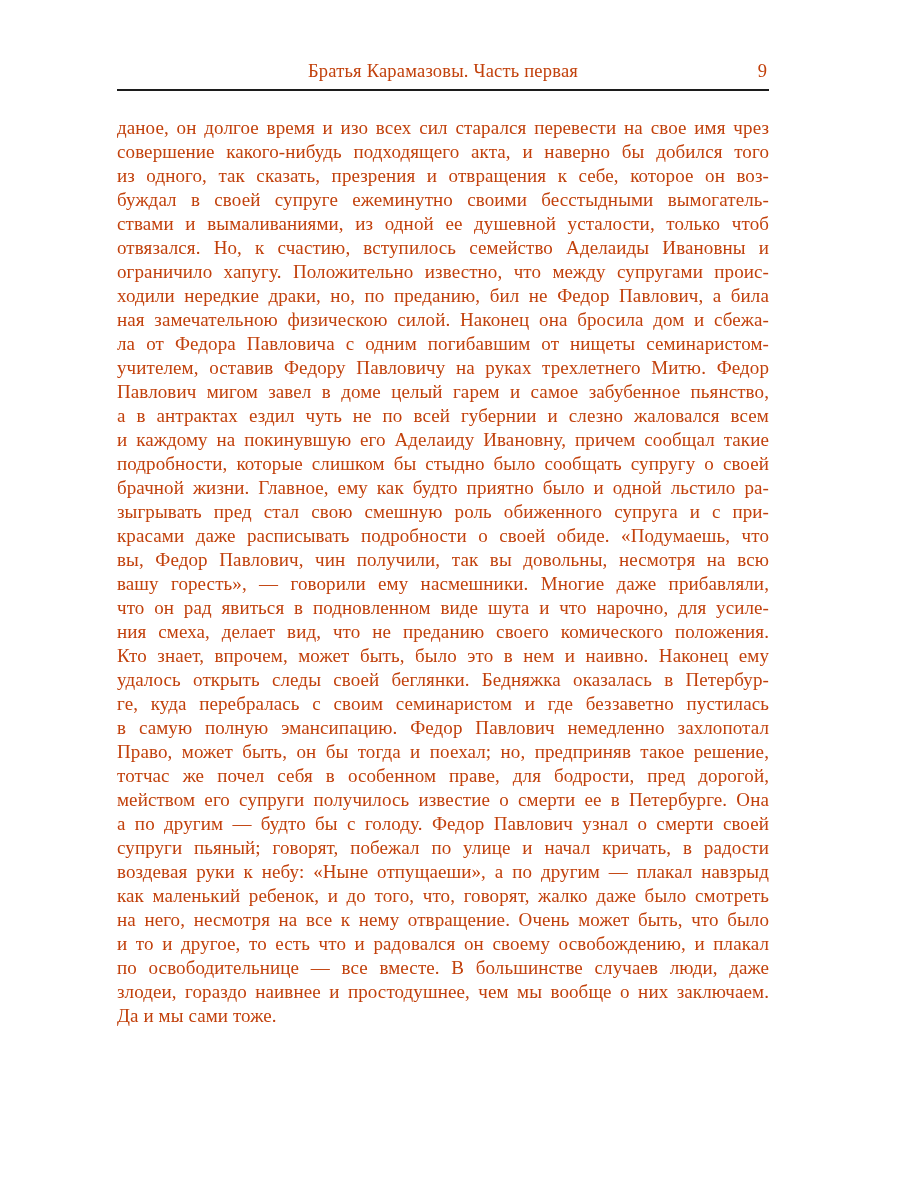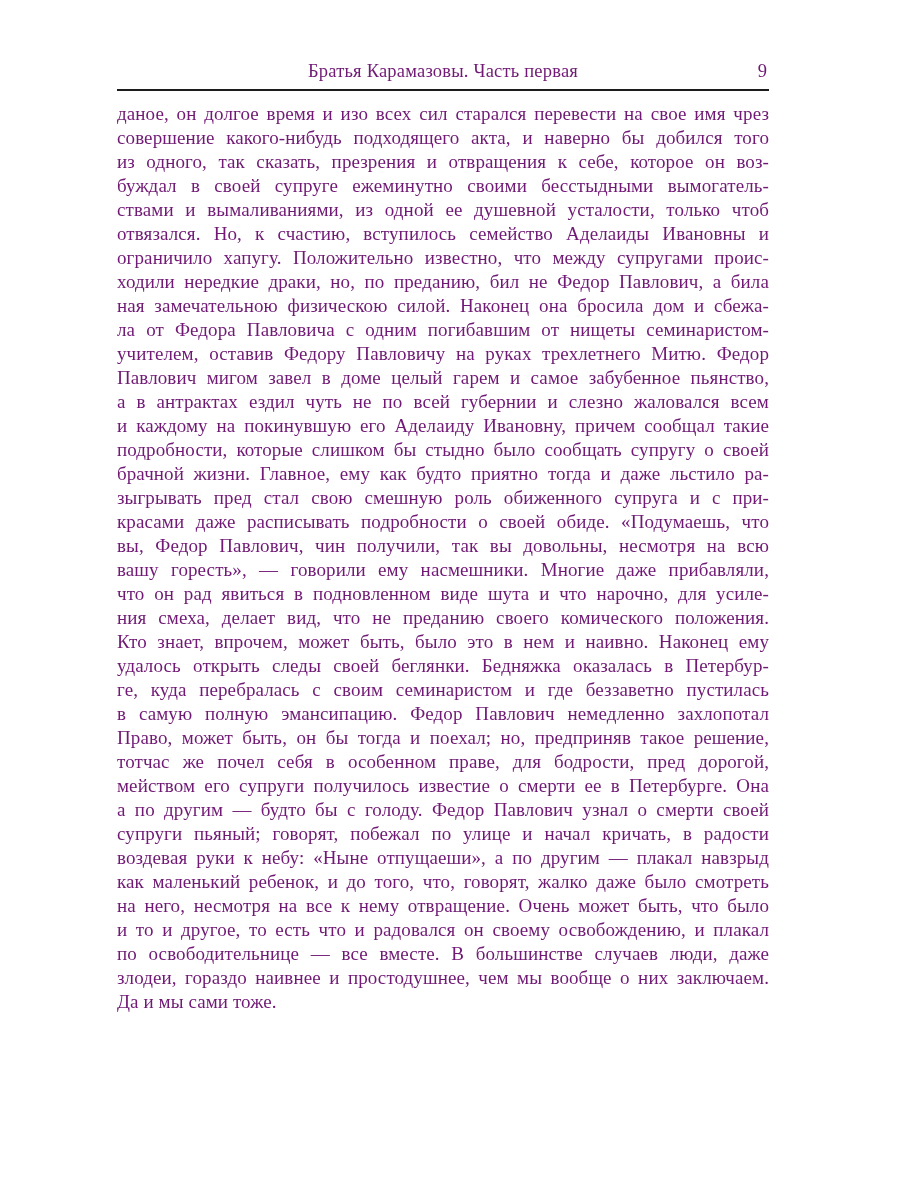--- a/index.html
+++ b/index.html
@@ -6,21 +6,21 @@
     margin: 0;
     padding: 0;
     background: #e8e8e8;
   }
   .page {
     position: relative;
     width: 900px;
     height: 1200px;
     background: #ffffff;
     font-family: "Liberation Serif", "DejaVu Serif", serif;
-    color: #701a75;
+    color: #c2410c;
     overflow: hidden;
   }
   .header {
     position: absolute;
     left: 117px;
     top: 58px;
     width: 652px;
     height: 26px;
     font-size: 18.5px;
     line-height: 26px;
@@ -42,21 +42,21 @@
     position: absolute;
     left: 117px;
     top: 89px;
     width: 652px;
     height: 2px;
     background: #1c1c1c;
   }
   .body-text {
     position: absolute;
     left: 117px;
-    top: 102px;
+    top: 116px;
     width: 652px;
   }
   .line {
     height: 24px;
     line-height: 24px;
     font-size: 19px;
     text-align: justify;
     text-align-last: justify;
     white-space: normal;
     letter-spacing: 0.1px;
@@ -83,21 +83,21 @@
       <div class="line">отвязался. Но, к счастию, вступилось семейство Аделаиды Ивановны и</div>
       <div class="line">ограничило хапугу. Положительно известно, что между супругами проис-</div>
       <div class="line">ходили нередкие драки, но, по преданию, бил не Федор Павлович, а била</div>
       <div class="line">ная замечательною физическою силой. Наконец она бросила дом и сбежа-</div>
       <div class="line">ла от Федора Павловича с одним погибавшим от нищеты семинаристом-</div>
       <div class="line">учителем, оставив Федору Павловичу на руках трехлетнего Митю. Федор</div>
       <div class="line">Павлович мигом завел в доме целый гарем и самое забубенное пьянство,</div>
       <div class="line">а в антрактах ездил чуть не по всей губернии и слезно жаловался всем</div>
       <div class="line">и каждому на покинувшую его Аделаиду Ивановну, причем сообщал такие</div>
       <div class="line">подробности, которые слишком бы стыдно было сообщать супругу о своей</div>
-      <div class="line">брачной жизни. Главное, ему как будто приятно тогда и даже льстило ра-</div>
+      <div class="line">брачной жизни. Главное, ему как будто приятно было и одной льстило ра-</div>
       <div class="line">зыгрывать пред стал свою смешную роль обиженного супруга и с при-</div>
       <div class="line">красами даже расписывать подробности о своей обиде. «Подумаешь, что</div>
       <div class="line">вы, Федор Павлович, чин получили, так вы довольны, несмотря на всю</div>
       <div class="line">вашу горесть», — говорили ему насмешники. Многие даже прибавляли,</div>
       <div class="line">что он рад явиться в подновленном виде шута и что нарочно, для усиле-</div>
       <div class="line">ния смеха, делает вид, что не преданию своего комического положения.</div>
       <div class="line">Кто знает, впрочем, может быть, было это в нем и наивно. Наконец ему</div>
       <div class="line">удалось открыть следы своей беглянки. Бедняжка оказалась в Петербур-</div>
       <div class="line">ге, куда перебралась с своим семинаристом и где беззаветно пустилась</div>
       <div class="line">в самую полную эмансипацию. Федор Павлович немедленно захлопотал</div>

